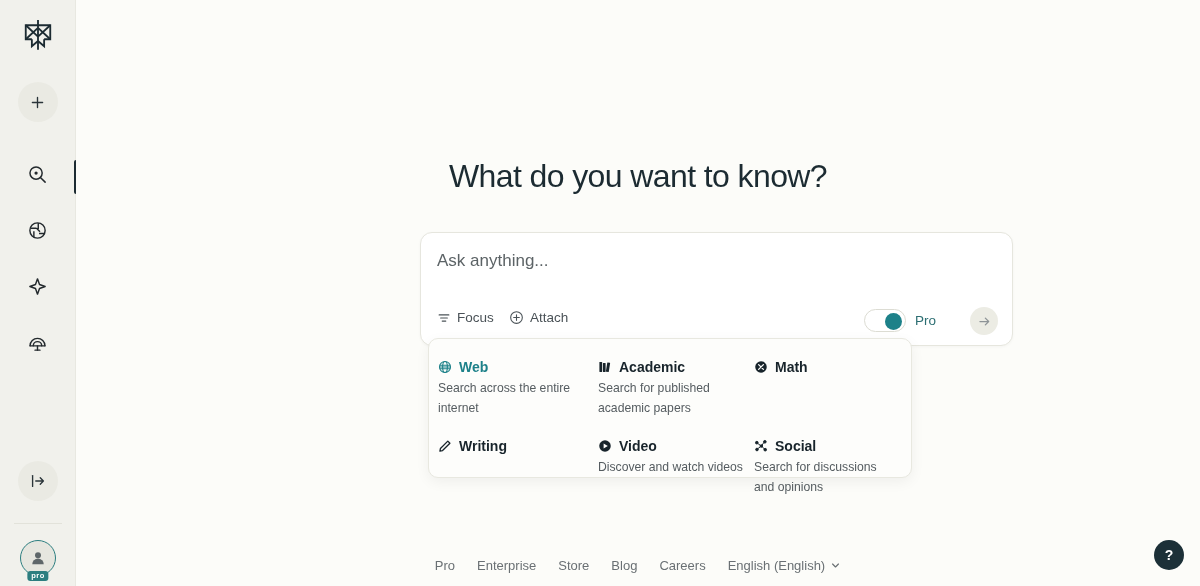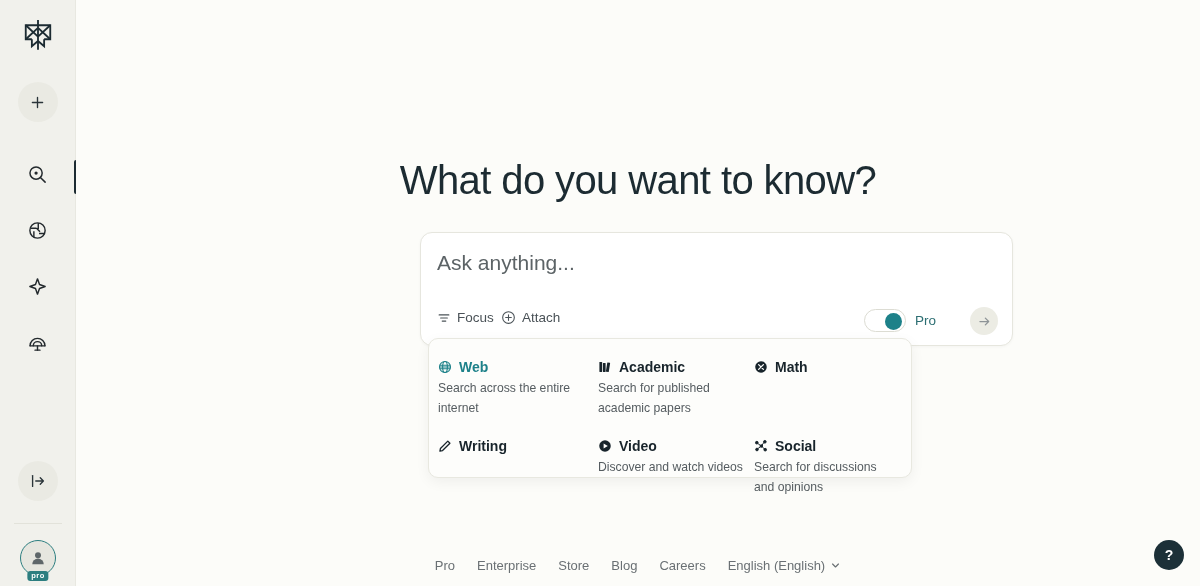--- a/index.html
+++ b/index.html
@@ -57,40 +57,40 @@
   }
 
   
   .main {
     flex: 1; position: relative; height: 586px;
     display: flex; flex-direction: column; align-items: center;
     background: #FCFCF9;
   }
   .headline {
     position: absolute; top: 158px; left: 0; right: 0; text-align: center;
-    font-size: 40px; font-weight: 400; color: #1C2B32; letter-spacing: -0.6px;
+    font-size: 32px; font-weight: 400; color: #1C2B32; letter-spacing: -0.6px;
   }
 
   
   .searchbox {
     position: absolute; left: 344px; top: 232px; width: 593px; height: 114px;
     background: #FFFFFF; border: 1px solid #E6E6DE; border-radius: 12px;
     box-shadow: 0 1px 3px rgba(0,0,0,0.035);
   }
   .ask-placeholder {
     position: absolute; left: 16px; top: 18px;
-    font-size: 21px; color: #5C6366;
+    font-size: 17px; color: #5C6366;
   }
   .sb-row { position: absolute; left: 0; right: 0; bottom: 0; height: 48px; }
   .chip {
     position: absolute; display: flex; align-items: center; gap: 6px;
     font-size: 13.5px; color: #4A5257; cursor: pointer; top: 13px;
   }
   .chip.focus { left: 16px; }
-  .chip.attach { left: 80px; align-items: flex-end; }
+  .chip.attach { left: 88px; align-items: flex-end; }
   .toggle-wrap { position: absolute; right: 76px; top: 12px; display: flex; align-items: center; gap: 9px; }
   .toggle {
     width: 42px; height: 23px; border-radius: 12px;
     background: #FFFFFF; border: 1px solid #DCDCD3; position: relative; cursor: pointer;
   }
   .toggle .knob {
     position: absolute; right: 2.5px; top: 2.5px; width: 17px; height: 17px;
     border-radius: 50%; background: #1D8189;
   }
   .pro-label { font-size: 13.5px; color: #2C6E72; font-weight: 500; }

